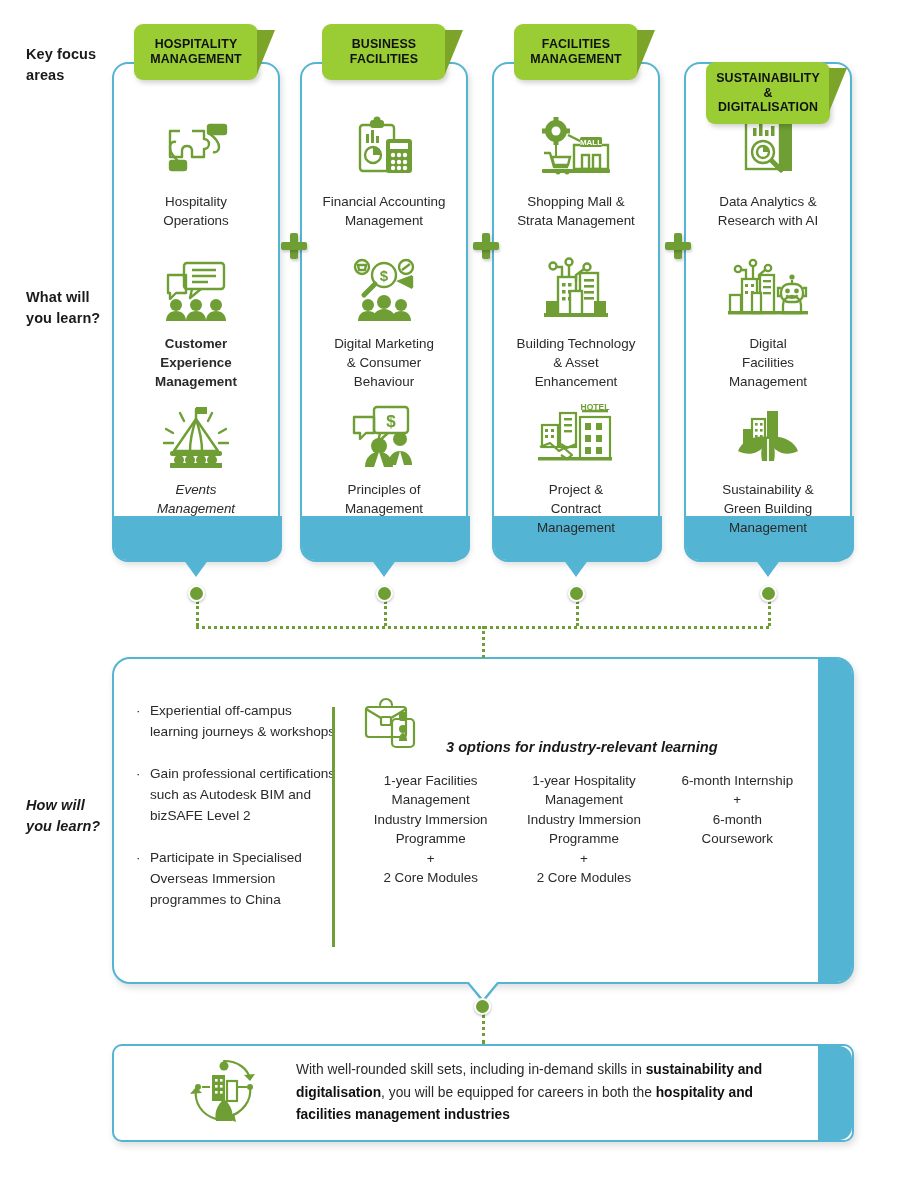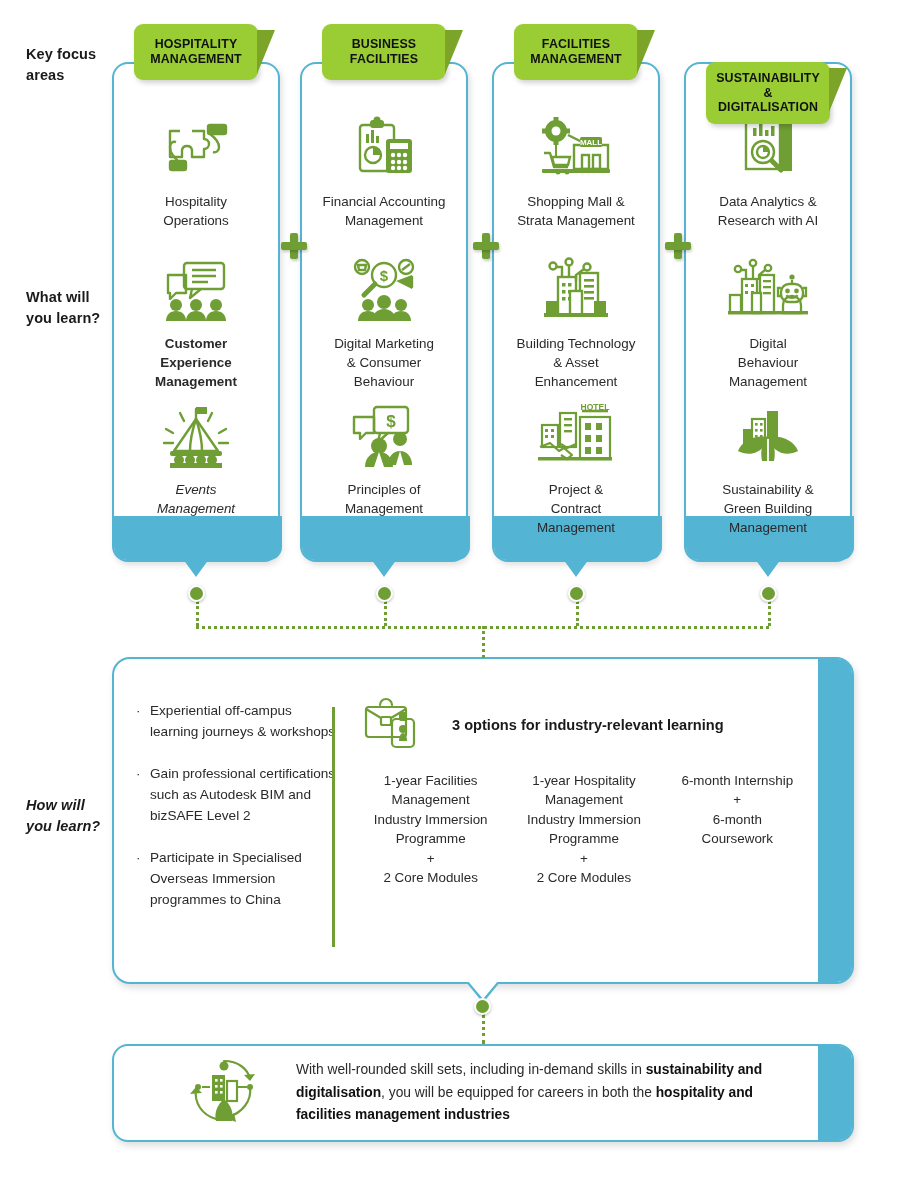--- a/index.html
+++ b/index.html
@@ -220,22 +220,23 @@
     position: absolute;
     left: 218px; top: 48px;
     width: 3px; height: 240px;
     background: #6f9e35;
   }
 
   #options-head {
     position: absolute;
     left: 248px; top: 36px;
     display: flex;
-    align-items: center;
-    gap: 28px;
+    align-items: flex-end;
+    gap: 22px;
+    font-style: italic;
   }
   #options-head-text {
     font-size: 14.6px;
     font-weight: bold;
     color: #1a1a1a;
   }
   .options-row {
     position: absolute;
     left: 240px; top: 112px;
     width: 460px;
@@ -249,21 +250,21 @@
     color: #2a2a2a;
     padding: 0 4px;
   }
 
   
   #outcome-panel {
     position: absolute;
     left: 112px; top: 1044px;
     width: 742px; height: 98px;
     border: 2.5px solid #54b4d3;
-    border-radius: 16px;
+    border-radius: 10px;
     background: #ffffff;
     box-shadow: 2px 4px 7px rgba(0,0,0,.13);
     display: flex;
     align-items: center;
   }
   #outcome-bar {
     position: absolute;
     right: 0; top: 0;
     width: 34px; height: 100%;
     background: #54b4d3;
@@ -608,21 +609,21 @@
           <rect x="55" y="27" width="22" height="18" rx="8"></rect>
           <circle cx="61.5" cy="34" r="2.4" fill="#6f9e35" stroke="none"></circle>
           <circle cx="70.5" cy="34" r="2.4" fill="#6f9e35" stroke="none"></circle>
           <path d="M61 39c2 2.5 8 2.5 10 0" stroke-linecap="round"></path>
           <path d="M55 31h-3v8h3M77 31h3v8h-3"></path>
           <path d="M57 56v-8a9 9 0 0118 0v8z"></path>
           <rect x="2" y="54" width="80" height="3.4" fill="#6f9e35" stroke="none"></rect>
         </svg>
       </div>
       <div class="slot-label" style="white-space: pre-line;">Digital
-Behaviour
+Facilities
 Management</div>
     </div>
 
     <div class="slot s2">
       <div class="slot-icon">
         <svg width="76" height="66" viewBox="0 0 76 66" fill="none" stroke="#6f9e35" stroke-width="2.2">
           <rect x="22" y="16" width="13" height="26" fill="none"></rect>
           <rect x="37" y="8" width="11" height="34" fill="#6f9e35" stroke="none"></rect>
           <rect x="13" y="26" width="10" height="16" fill="#6f9e35" stroke="none"></rect>
           <g fill="#6f9e35" stroke="none">

